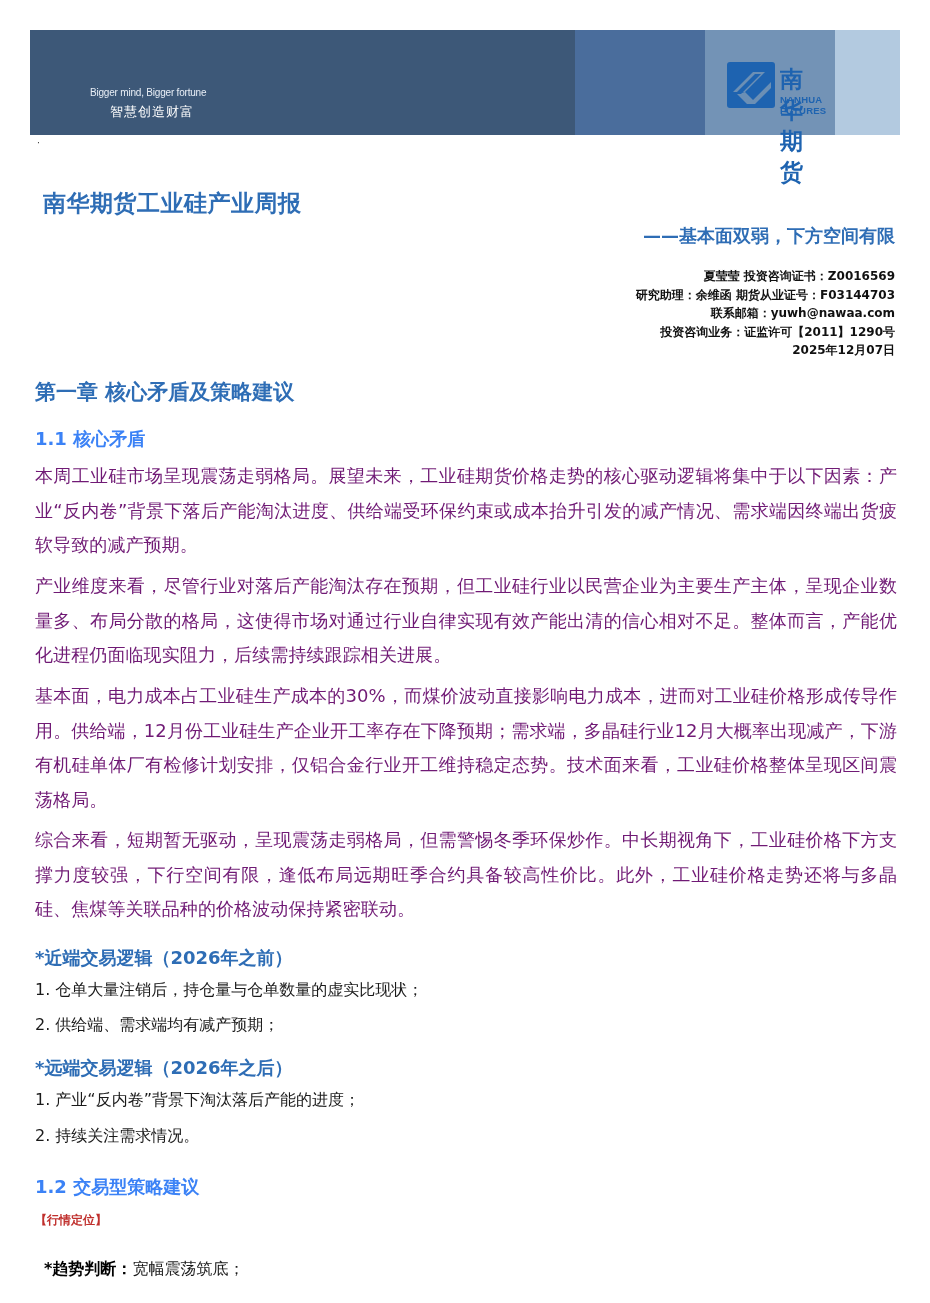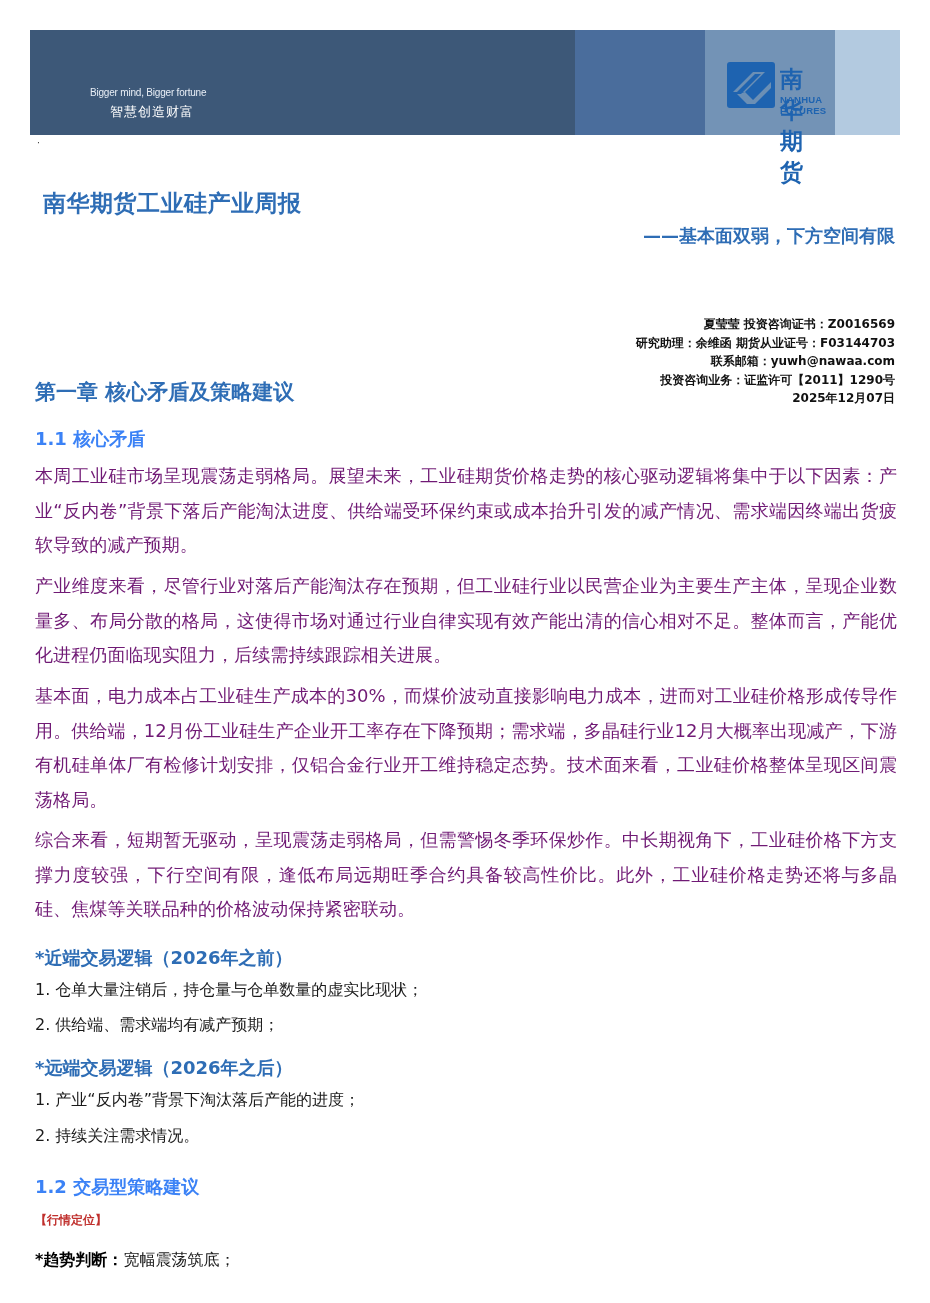--- a/index.html
+++ b/index.html
@@ -21,34 +21,34 @@
     .logo-cn { position: absolute; left: 750px; top: 34px; font-size: 23px; font-weight: bold; color: #1e63b0;
       letter-spacing: 1px; }
     .logo-en { position: absolute; left: 750px; top: 64px; font-size: 9.5px; font-weight: bold; color: #1e63b0;
       font-family: "Liberation Sans", sans-serif; letter-spacing: 0.2px; }
 
     .dot { position: absolute; left: 37px; top: 138px; font-size: 9px; color: #333; }
 
     .report-title { position: absolute; left: 35px; top: 180px; font-size: 23px; font-weight: bold; color: #2e6db5; margin: 8px; letter-spacing: 0.5px; }
     .report-subtitle { position: absolute; right: 35px; top: 224px; font-size: 18px; font-weight: bold; color: #2e6db5; margin: 0; }
 
-    .meta { position: absolute; right: 35px; top: 267px; text-align: right; font-size: 12px; font-weight: bold; line-height: 18.5px; color: #111; margin-top: 48px; }
+    .meta { position: absolute; right: 35px; top: 267px; text-align: right; font-size: 12px; font-weight: bold; line-height: 18.5px; color: #111; }
     .meta div { white-space: nowrap; }
 
     .h1 { position: absolute; left: 35px; top: 378px; font-size: 21px; font-weight: bold; color: #2e6db5; margin: 0; }
     .h2 { position: absolute; left: 35px; font-size: 18px; font-weight: bold; color: #3b82f6; margin: 0; }
 
     .para { position: absolute; left: 35px; width: 862px; font-size: 18px; line-height: 34.5px; color: #701a75; margin: 0;
       text-align: justify; letter-spacing: 0.1px; }
 
     .logic-title { position: absolute; left: 35px; font-size: 18px; font-weight: bold; color: #2e6db5; margin: 0; }
     .list-item { position: absolute; left: 35px; font-size: 16px; color: #1a1a1a; margin: 0; }
 
     .tag-red { position: absolute; left: 35px; top: 1212px; font-size: 12px; font-weight: bold; color: #c0302d; margin: 0; }
-    .trend { position: absolute; left: 35px; top: 1250px; font-size: 16px; color: #1a1a1a; margin: 0; }
+    .trend { position: absolute; left: 35px; top: 1250px; font-size: 16px; color: #1a1a1a; margin: 9px; }
     .trend b { font-weight: bold; color: #000; }
   </style>
 </head>
 <body>
 
 <div class="banner">
   <div class="seg seg1"></div>
   <div class="seg seg2"></div>
   <div class="seg seg3"></div>
   <div class="seg seg4"></div>

